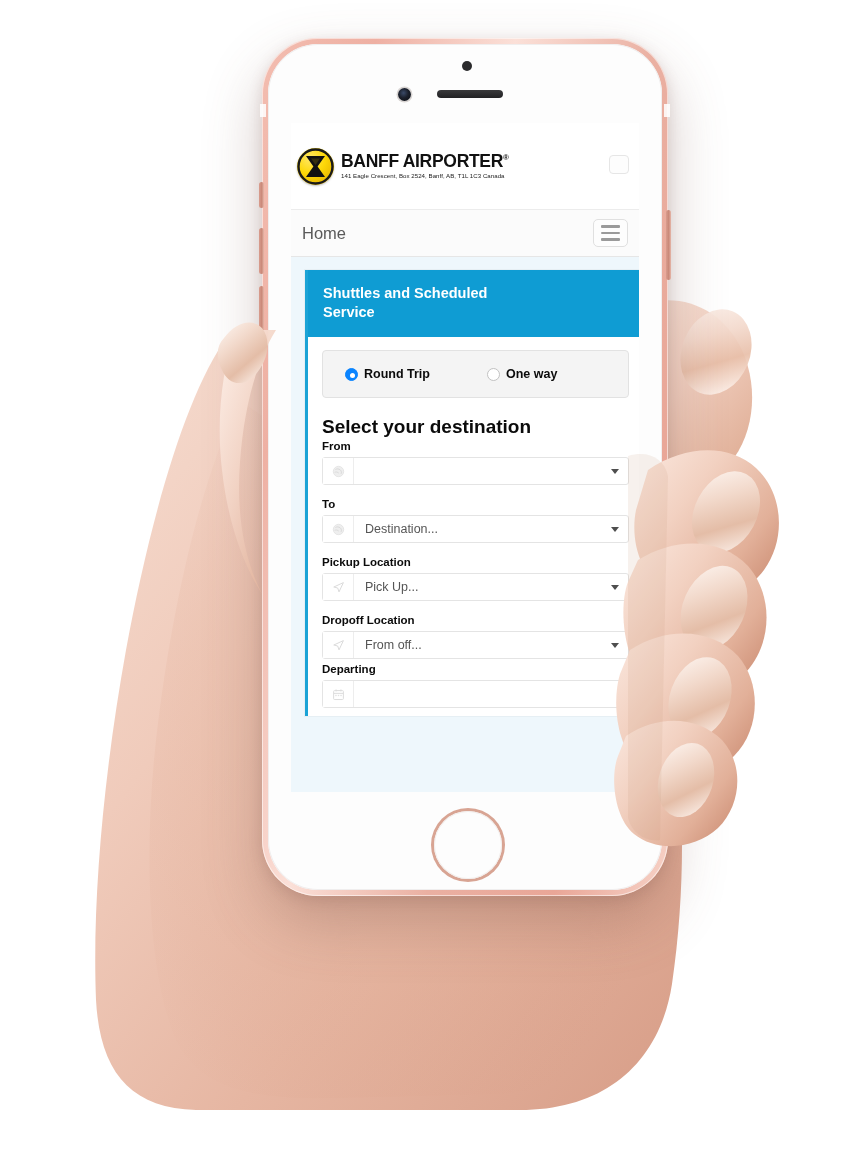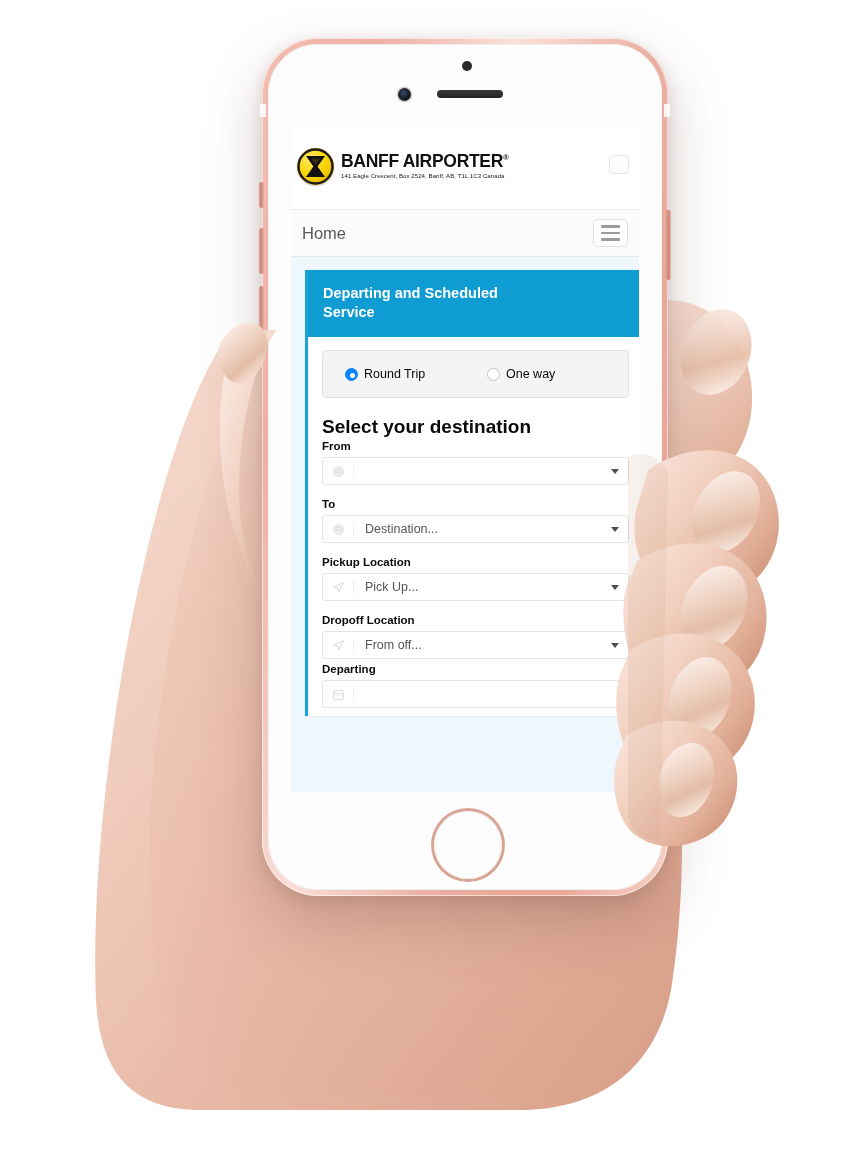--- a/index.html
+++ b/index.html
@@ -211,21 +211,21 @@
   .trip-type {
     background: #f4f4f4;
     border: 1px solid #e2e2e2;
     border-radius: 4px;
     padding: 16px 0 16px 0;
     display: flex;
     margin-bottom: 18px;
   }
   .radio-opt {
     display: flex; align-items: center; gap: 6px;
-    font-size: 12.5px; font-weight: 400; color: #0b0b0b;
+    font-size: 12.5px; font-weight: 700; color: #0b0b0b;
   }
   .radio-opt.first { margin-left: 22px; width: 142px; }
   .radio-dot {
     width: 13px; height: 13px; border-radius: 50%;
     flex: none;
     border: 1px solid #c2c2c2;
     background: #ffffff;
   }
   .radio-dot.on {
     background: #0a84ff;
@@ -252,21 +252,20 @@
   }
   .field-label.spaced { margin-top: 13px; }
 
   .input-group {
     display: flex;
     height: 28px;
     border: 1px solid #e4e4e4;
     border-radius: 3px;
     background: #ffffff;
     margin-bottom: 4px;
-    align-items: center;
   }
   .input-addon {
     width: 31px;
     border-right: 1px solid #ededed;
     display: flex; align-items: center; justify-content: center;
     flex: none;
     background: #fff;
   }
   .input-addon svg { display: block; opacity: 0.85; }
   .input-field {
@@ -376,21 +375,21 @@
         <span></span>
         <span></span>
         <span></span>
       </div>
     </div>
 
     <div class="page-body">
       <div class="booking-card">
 
         <div class="card-head">
-          <div>Departing and Scheduled</div>
+          <div>Shuttles and Scheduled</div>
           <div>Service</div>
         </div>
 
         <div class="card-body">
 
           <div class="trip-type">
             <div class="radio-opt first">
               <span class="radio-dot on"></span>
               <span>Round Trip</span>
             </div>

